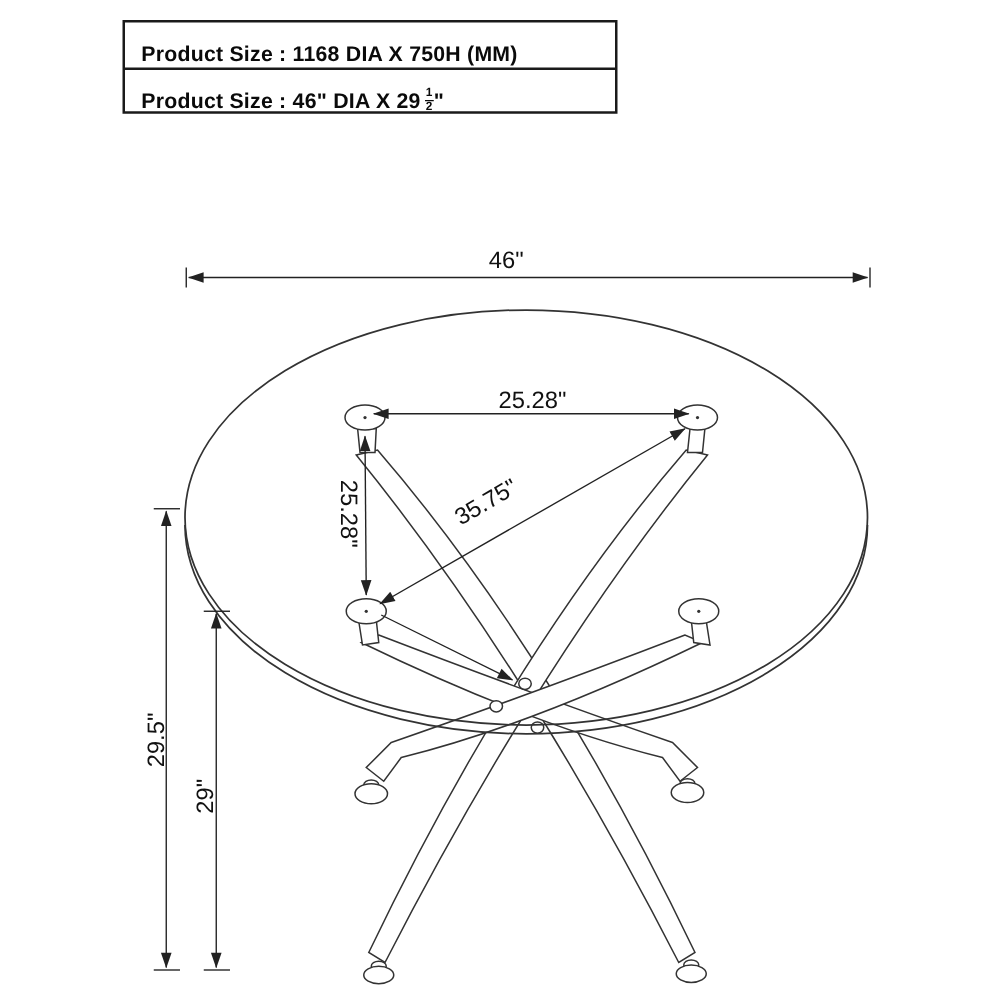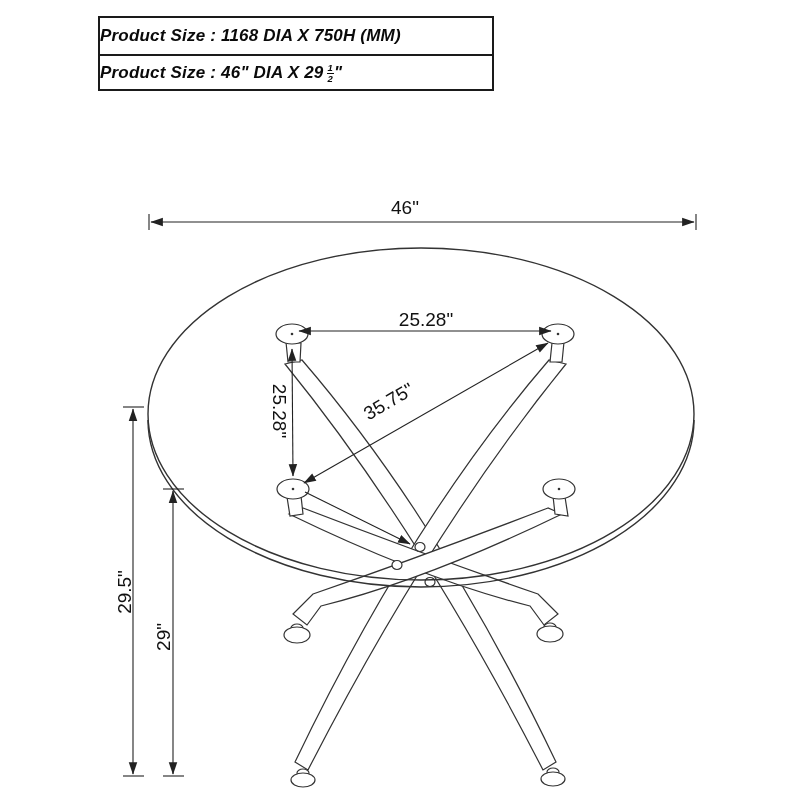--- a/index.html
+++ b/index.html
@@ -1,21 +1,21 @@
 <!DOCTYPE html>
 <html><head>
 <meta charset="utf-8">
 <style>
   html,body{margin:0;padding:0;background:#ffffff;}
   .stage{position:relative;width:800px;height:800px;background:#ffffff;overflow:hidden;
          font-family:"Liberation Sans", sans-serif;}
   .title-box{position:absolute;left:98px;top:16px;width:396px;height:75px;
              border:2px solid #1a1a1a;box-sizing:border-box;background:#fff;}
-  .title-row{height:35.5px;display:flex;align-items:center;
-             font-weight:bold;font-size:17px;letter-spacing:.2px;color:#0a0a0a;white-space:nowrap;font-style:italic;}
+  .title-row{height:35.5px;display:flex;align-items:flex-end;padding-left:13px;
+             font-weight:bold;font-size:17px;letter-spacing:.2px;color:#0a0a0a;white-space:nowrap;}
   .title-row.second{border-top:2px solid #1a1a1a;}
   .frac{display:inline-flex;flex-direction:column;align-items:center;
         font-size:9.5px;line-height:1.05;vertical-align:-5px;font-weight:bold;margin-left:3px;}
   .frac .num{border-bottom:1.5px solid #0a0a0a;padding:0 1px;}
   svg{position:absolute;left:0;top:0;}
   svg text{font-family:"Liberation Sans", sans-serif;font-size:19px;fill:#111;}
   .ln{stroke:#222;stroke-width:1.1;fill:none;}
   .part{stroke:#333;stroke-width:1.2;fill:#ffffff;}
   .hollow{stroke:#333;stroke-width:1.4;fill:none;}
 </style>

